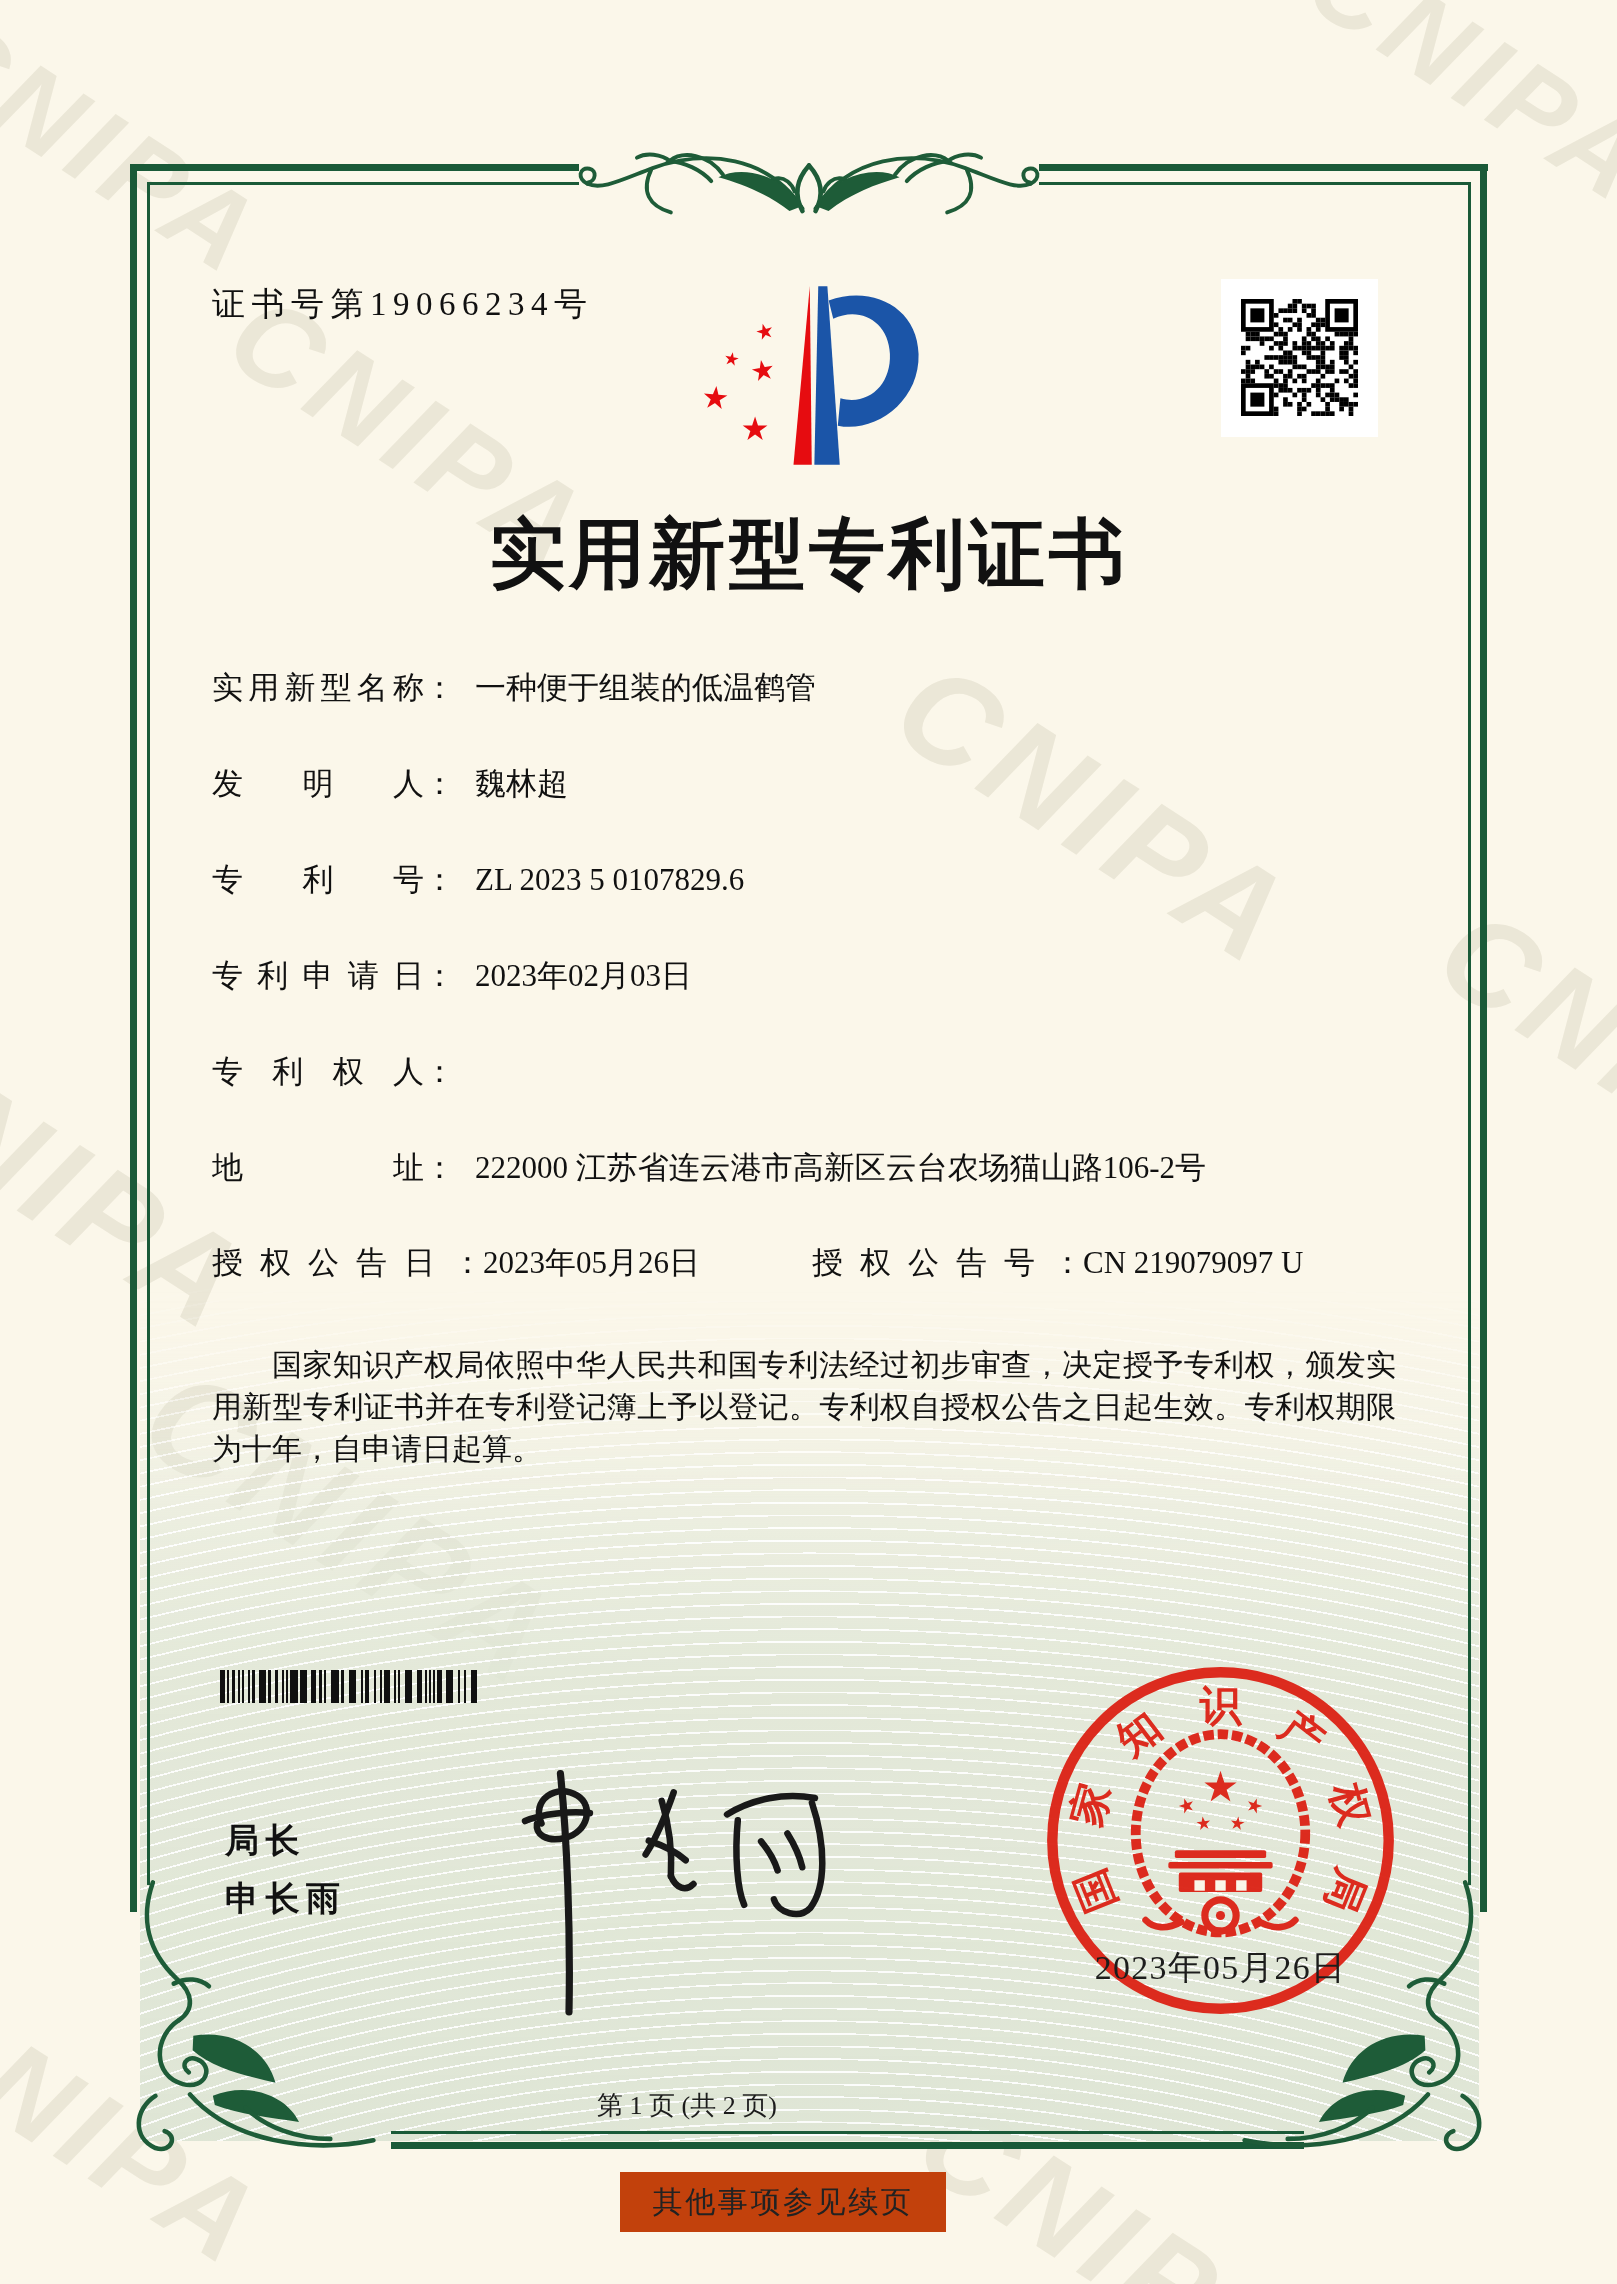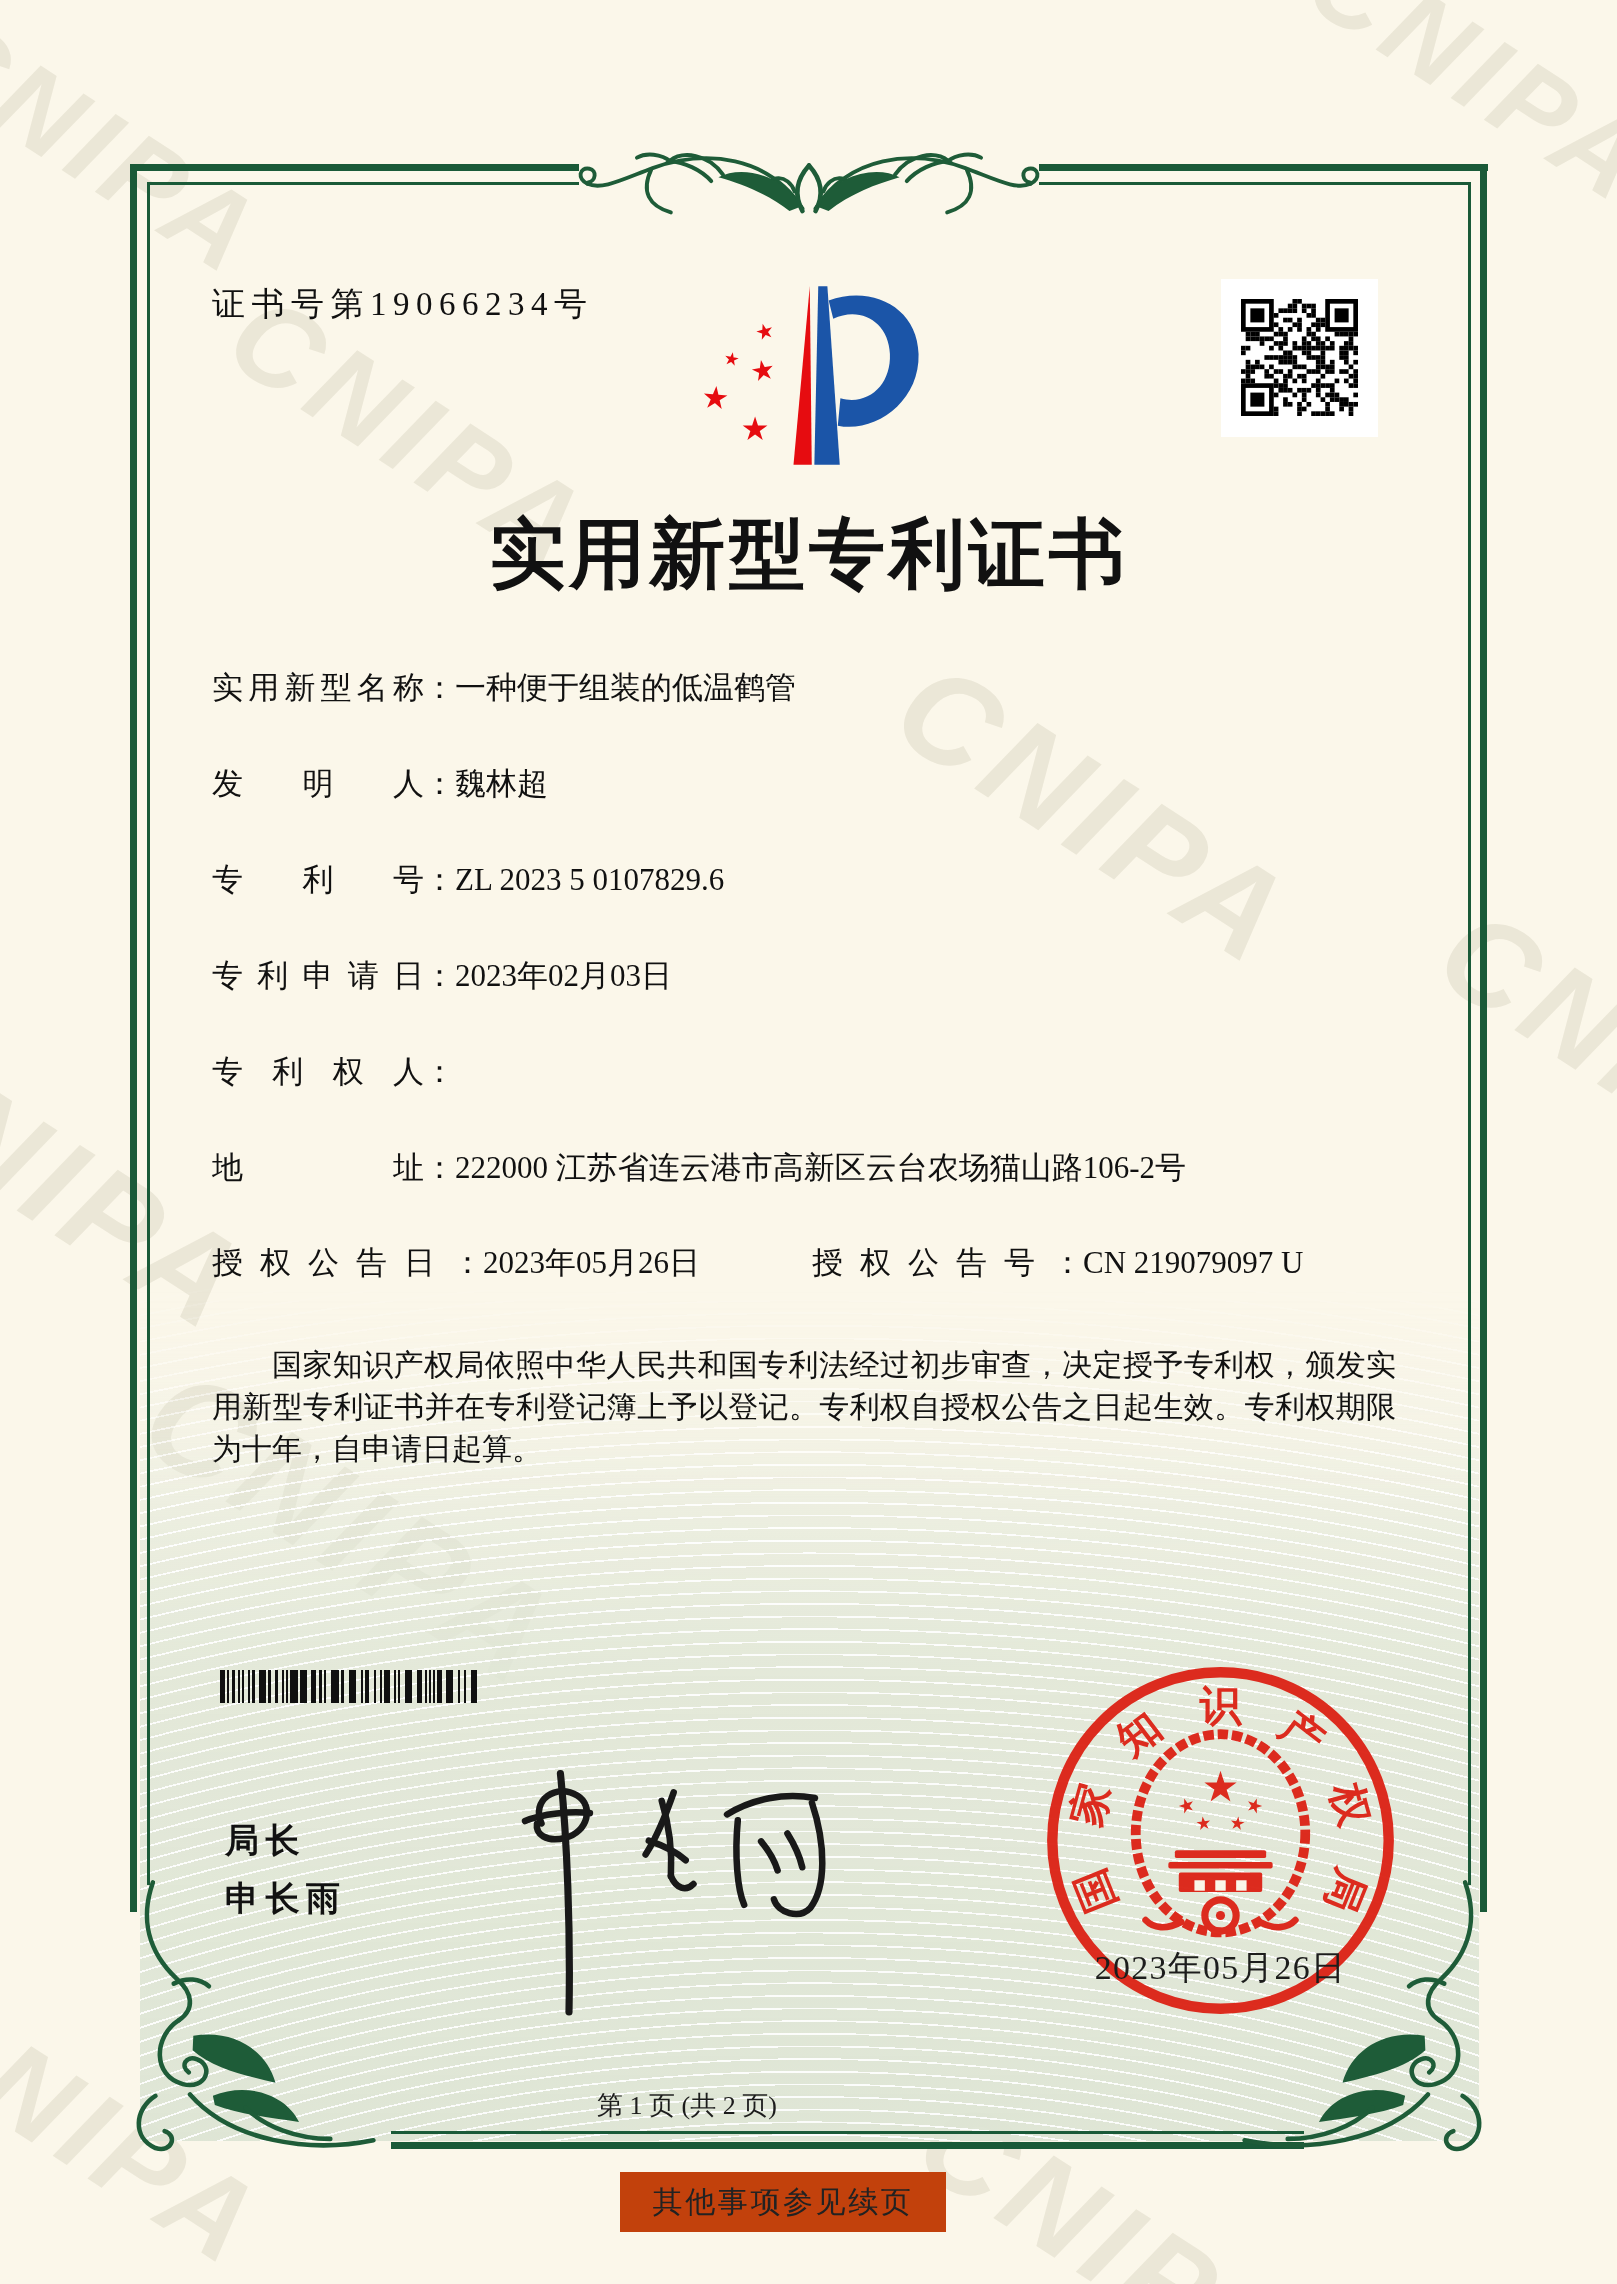--- a/index.html
+++ b/index.html
@@ -36,21 +36,21 @@
   .cert-no{position:absolute;left:212px;top:282px;font-size:33px;letter-spacing:6.5px;z-index:5;}
   .title{
     position:absolute;left:0;top:504px;width:1618px;text-align:center;
     font-size:76px;font-weight:bold;letter-spacing:3.9px;z-index:5;
   }
   .frow{position:absolute;left:212px;display:flex;align-items:flex-start;
         font-size:31px;line-height:40px;z-index:5;white-space:nowrap;}
   .flabel{display:inline-flex;justify-content:space-between;width:212px;}
   .flabel i{font-style:normal;}
   .fcolon{width:31px;}
-  .fval{white-space:nowrap;}
+  .fval{white-space:nowrap;margin-left:20px;}
   .grant{position:absolute;top:1243px;font-size:31px;line-height:40px;z-index:5;white-space:nowrap;}
   .grant .glabel{letter-spacing:17px;}
   .legal{
     position:absolute;left:212px;top:1326px;width:1184px;z-index:5;
     font-size:30px;line-height:42px;text-align:justify;margin-top:18px;
   }
   .legal p{margin:0;text-indent:2em;}
   .barcode{position:absolute;left:220px;top:1670px;width:271px;height:33px;z-index:5;
            display:flex;align-items:stretch;}
   .barcode i{display:block;background:#101010;height:100%;}

